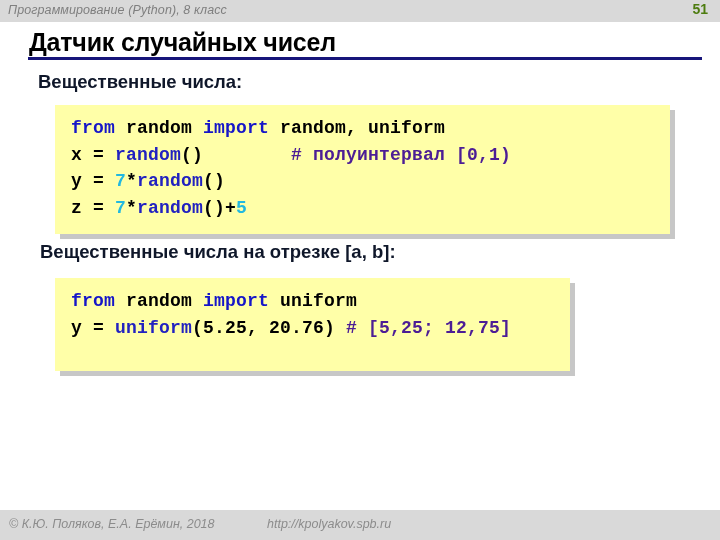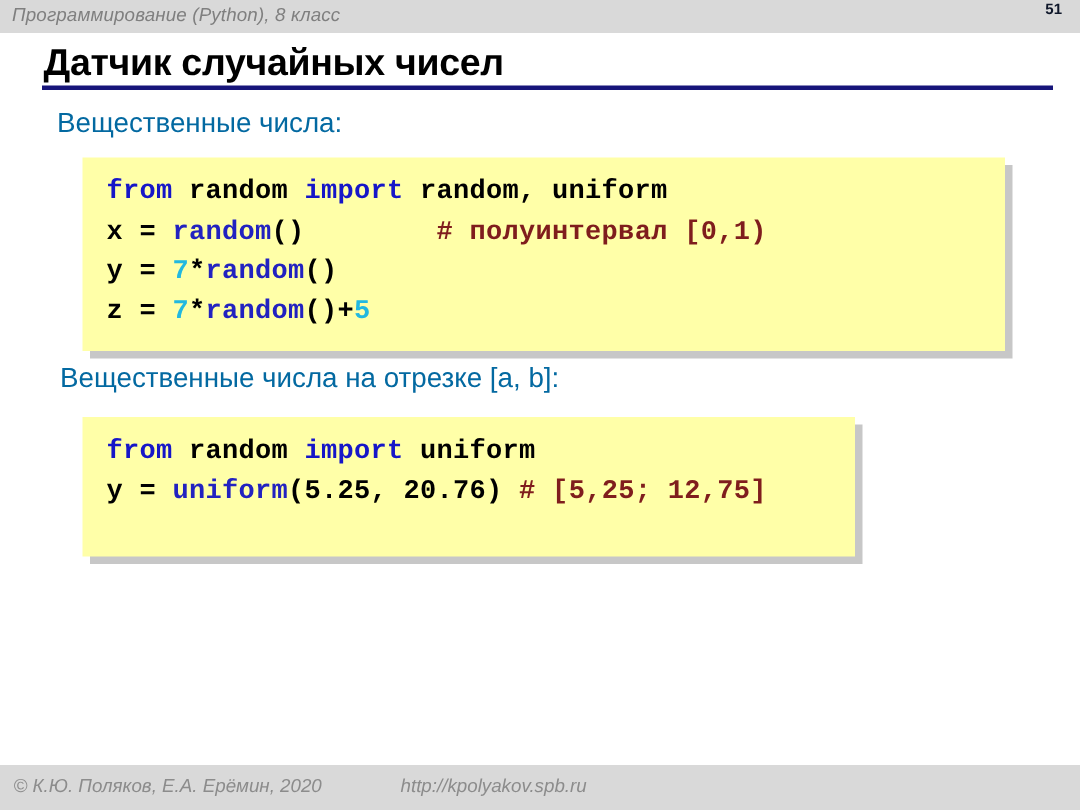--- a/index.html
+++ b/index.html
@@ -33,23 +33,23 @@
     font-size: 12.5px;
     font-style: italic;
     color: #7f7f7f;
     letter-spacing: 0.1px;
     white-space: nowrap;
   }
   .header-pagenum {
     position: absolute;
     right: 12px;
     top: 1px;
-    font-size: 10px;
+    font-size: 14px;
     font-weight: bold;
-    color: #0f172a;
+    color: #4d7c0f;
     margin-left: 40px;
   }
 
   
   .slide-title {
     position: absolute;
     left: 29px;
     top: 28px;
     font-size: 25px;
     font-weight: bold;
@@ -63,22 +63,22 @@
     top: 57px;
     width: 674px;
     height: 3px;
     background: #17157a;
   }
 
   
   .subtitle {
     position: absolute;
     font-size: 18.5px;
-    font-weight: normal;
-    color: #0369a1;
+    font-weight: bold;
+    color: #0f172a;
     white-space: nowrap;
   }
   .subtitle-1 { left: 38px; top: 71px; }
   .subtitle-2 { left: 40px; top: 241px; }
 
   
   .code-block {
     position: absolute;
     background: #ffffa8;
     box-shadow: 5px 5px 0 rgba(130,130,130,0.45);
@@ -102,21 +102,21 @@
     font-size: 18px;
     font-weight: bold;
     line-height: 26.5px;
     color: #000000;
     white-space: pre;
     letter-spacing: 0.2px;
   }
   .tok-kw   { color: #1616c8; }
   .tok-fn   { color: #2222c0; }
   .tok-num  { color: #22b8e0; }
-  .tok-cmt  { color: #7f1d1d; text-align: center; }
+  .tok-cmt  { color: #4c1d95; text-align: center; }
   .tok-pl   { color: #000000; }
 
   
   .footer-bar {
     position: absolute;
     left: 0;
     bottom: 0;
     width: 720px;
     height: 30px;
     background: #d9d9d9;
@@ -167,15 +167,15 @@
 <div class="subtitle subtitle-2">Вещественные числа на отрезке [a, b]:</div>
 
 <div class="code-block code-2">
   <div class="code-line"><span class="tok-kw">from</span><span class="tok-pl"> random </span><span class="tok-kw">import</span><span class="tok-pl"> uniform</span></div>
 
 
   <div class="code-line"><span class="tok-pl">y = </span><span class="tok-fn">uniform</span><span class="tok-pl">(5.25, 20.76)</span><span class="tok-pl"> </span><span class="tok-cmt"># [5,25; 12,75]</span></div>
 </div>
 
 <div class="footer-bar">
-  <span class="footer-copy">© К.Ю. Поляков, Е.А. Ерёмин, 2020</span>
+  <span class="footer-copy">© К.Ю. Поляков, Е.А. Ерёмин, 2018</span>
   <span class="footer-url">http://kpolyakov.spb.ru</span>
 </div>
 
 </body></html>

